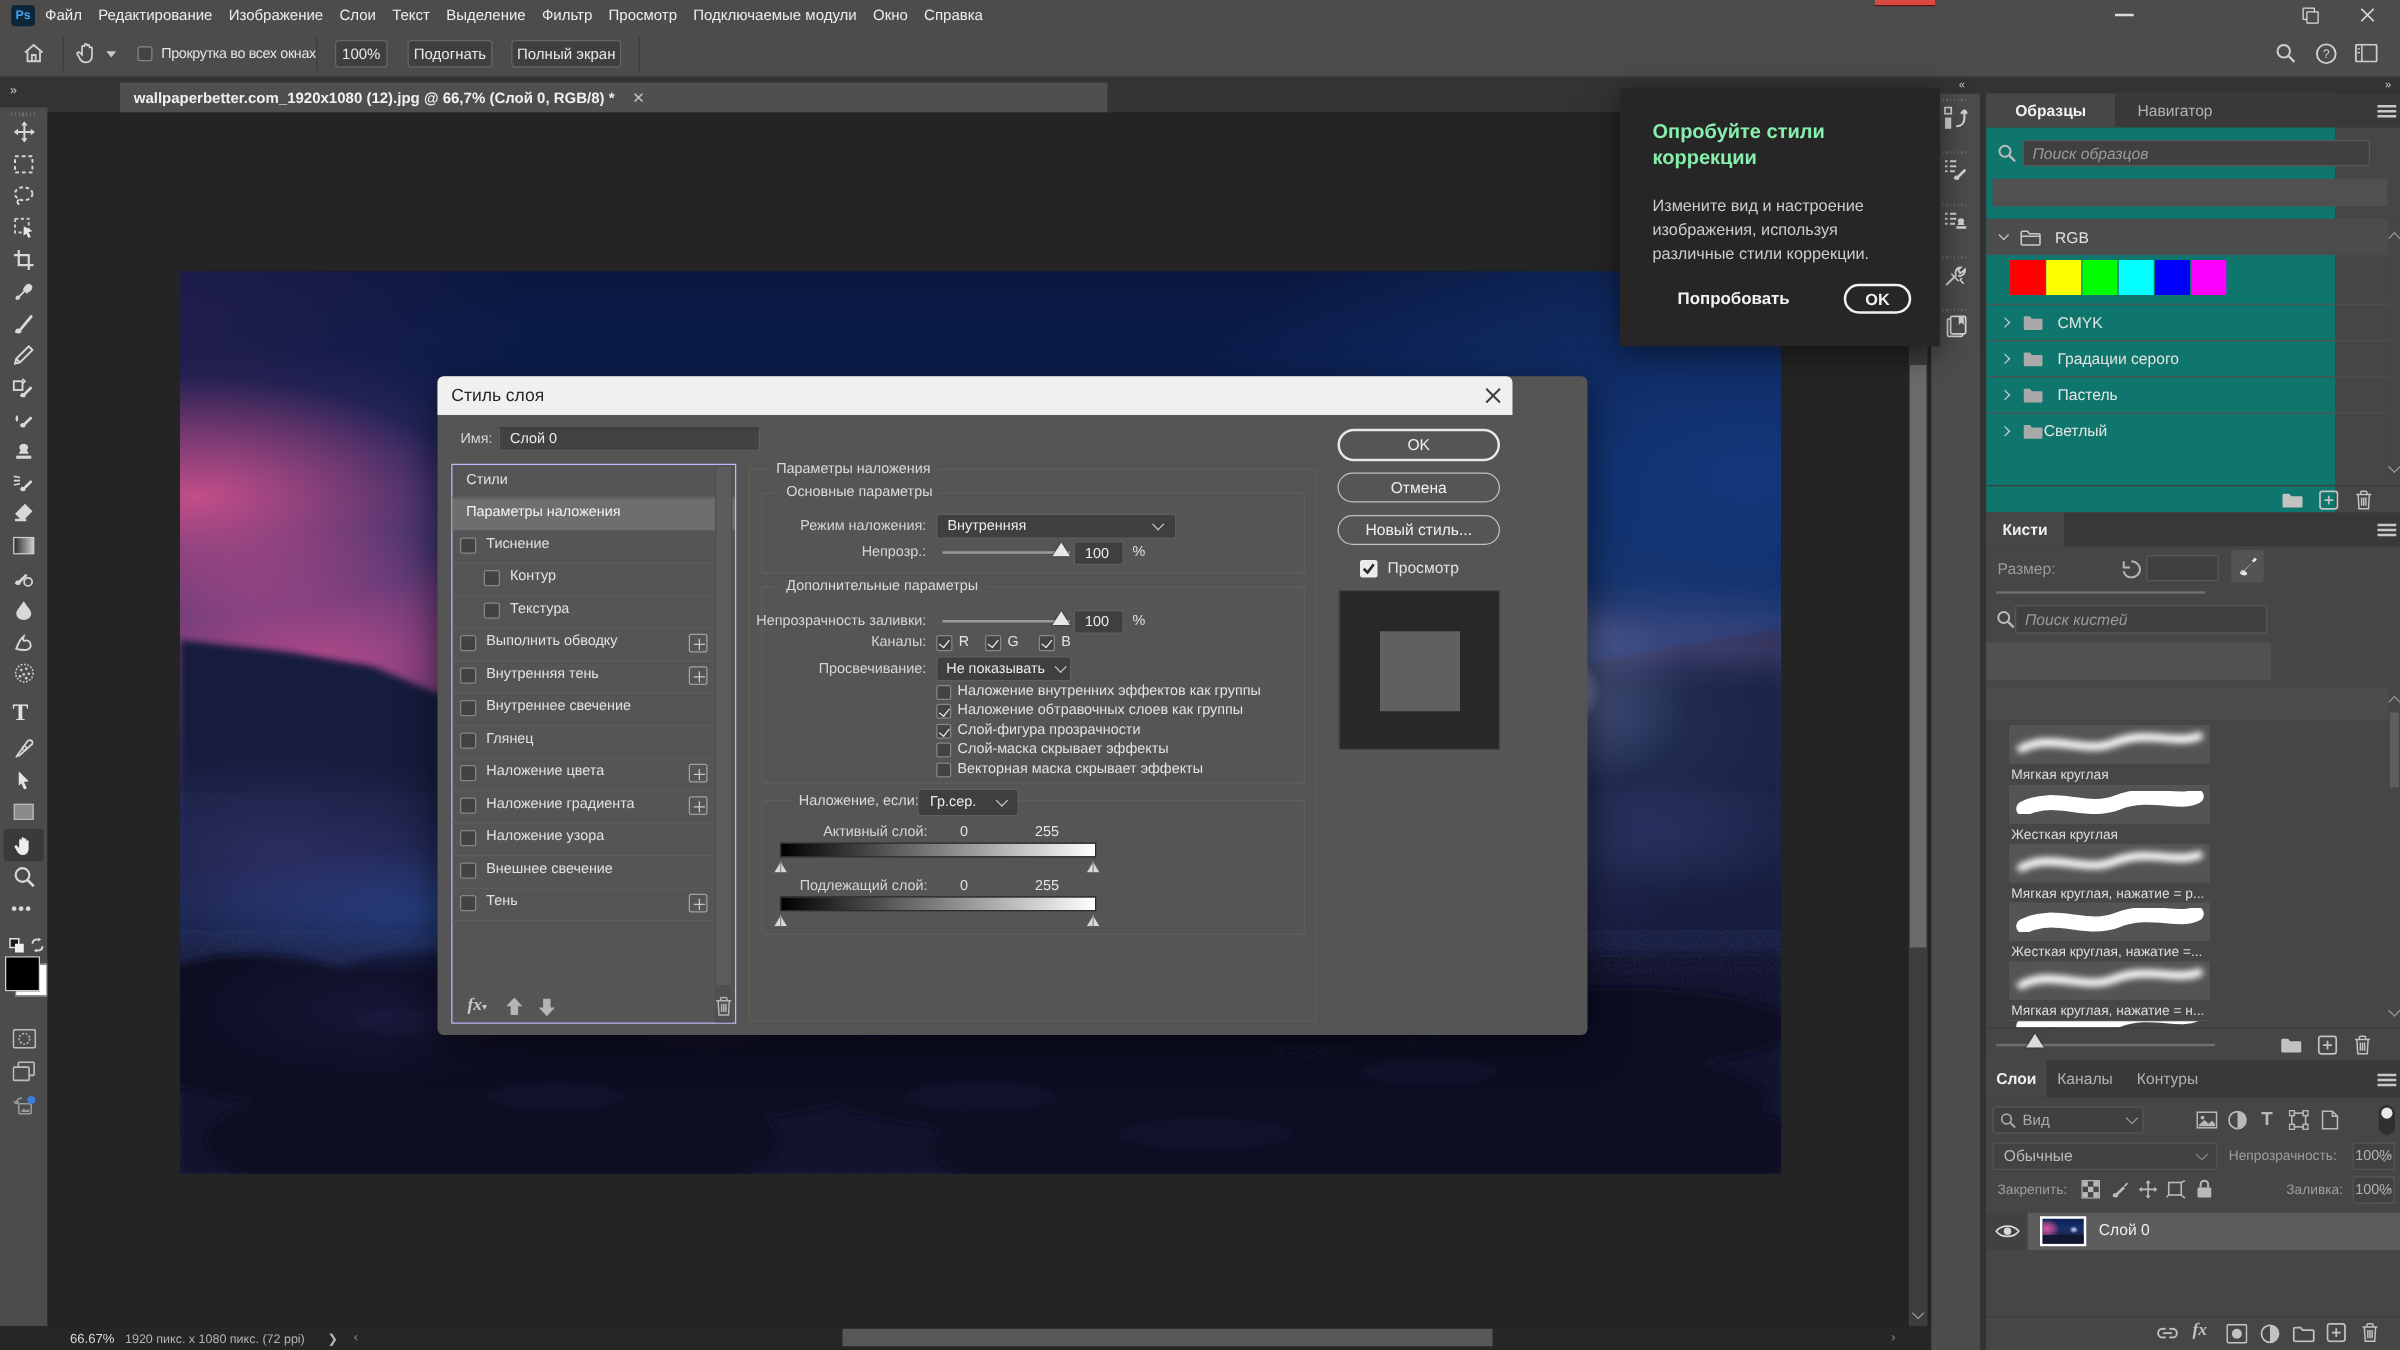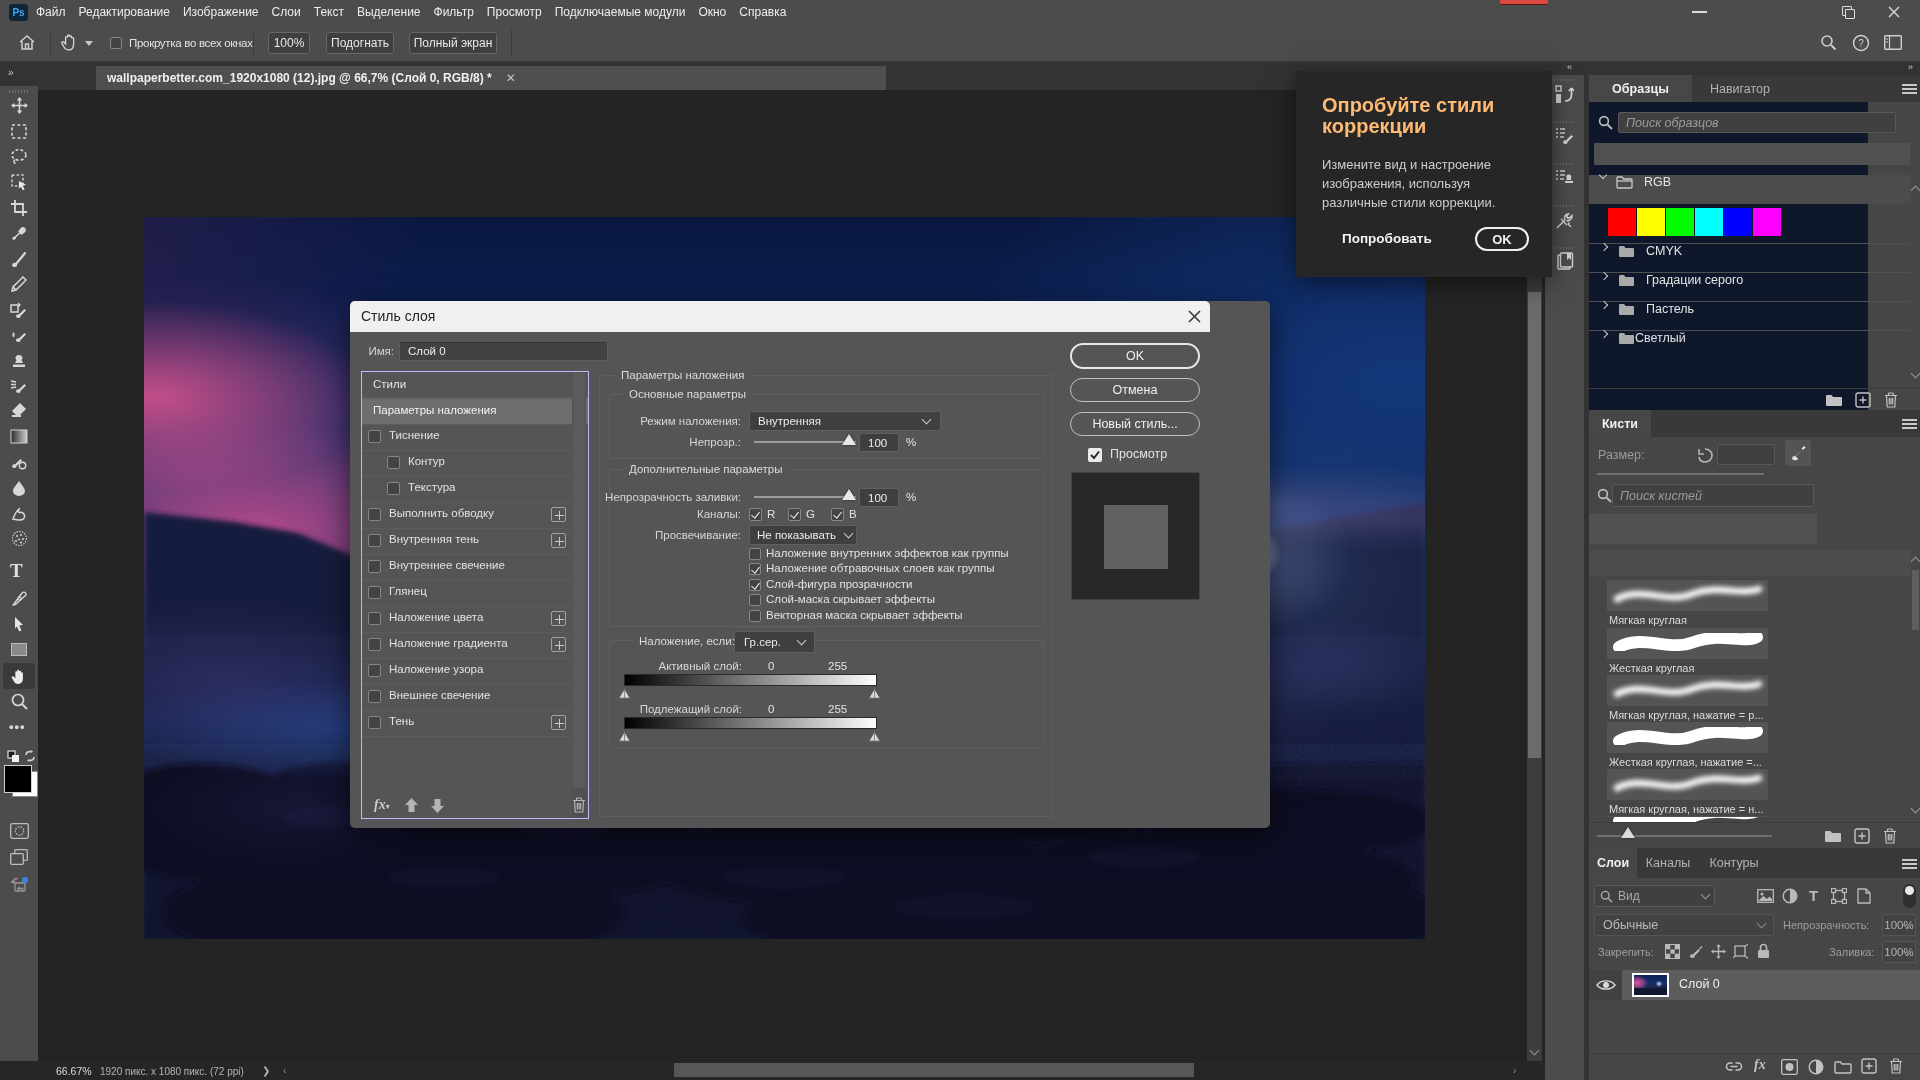--- a/index.html
+++ b/index.html
@@ -17,21 +17,21 @@
 .rlab{position:absolute;text-align:right;color:#d6d6d6;font-size:11.5px;white-space:nowrap;transform:translateY(-50%)}
 .sl-track{position:absolute;height:2px;background:#9b9b9b}
 .sl-thumb{position:absolute;width:0;height:0;border-left:7px solid transparent;border-right:7px solid transparent;border-bottom:11px solid #e8e8e8;filter:drop-shadow(0 0 1px #222)}
 .numbox{position:absolute;background:#3f3f3f;border:1px solid #5f5f5f;border-radius:2px;color:#ececec;font-size:11.5px;display:flex;align-items:center;padding-left:8px}
 .pillbtn{position:absolute;border-radius:14px;color:#f0f0f0;font-size:12.5px;display:flex;align-items:center;justify-content:center;background:#555}
 svg{display:block}
 .tab-act{background:#474747;color:#f0f0f0;font-weight:700;font-size:12.5px;display:flex;align-items:center;justify-content:center}
 .tab-in{color:#b2b2b2;font-size:12.5px;display:flex;align-items:center;justify-content:center}
 .ham{width:15px;height:10px;border-top:2px solid #c9c9c9;border-bottom:2px solid #c9c9c9;position:relative}
 .ham::after{content:"";position:absolute;left:0;top:2px;width:100%;height:2px;background:#c9c9c9}
-.prow{position:absolute;color:#e4e4e4;font-size:12.5px;display:flex;}
+.prow{position:absolute;color:#e4e4e4;font-size:12.5px;display:flex;align-items:center}
 .farrow{width:6px;height:6px;border-right:1.4px solid #c9c9c9;border-bottom:1.4px solid #c9c9c9}
 .plusb{position:absolute;left:189px;width:15px;height:15px;border:1px solid #a0a0a0;border-radius:2px}
 .plusb::before{content:"";position:absolute;left:3px;top:6.5px;width:9px;height:1.5px;background:#c9c9c9}
 .plusb::after{content:"";position:absolute;left:6.5px;top:3px;width:1.5px;height:9px;background:#c9c9c9}
 </style></head>
 <body>
 
 <div class="abs" style="left:0;top:0;width:1920px;height:24px;background:#4c4c4c">
   <div class="abs" style="left:9px;top:4px;width:19px;height:17px;background:#0d2638;border-radius:3px;color:#41a4f5;font-size:10px;font-weight:700;display:flex;align-items:center;justify-content:center">Ps</div>
   <div id="menus" class="abs" style="left:36px;top:0;height:24px;display:flex;align-items:center;color:#ededed;font-size:12px">
@@ -324,21 +324,21 @@
       <path d="M12 1 V8 L14 6 L16 8 V1 Z" fill="#d4d4d4"></path>
     </svg>
 </div>
 
 <div class="abs" style="left:1584px;top:62px;width:336px;height:1018px;background:#464646;border-left:5px solid #333">
 
   <div class="abs" style="left:0;top:0;width:331px;height:13px;background:#333">
       <span style="position:absolute;right:8px;top:0px;color:#ccc;font-size:9px;letter-spacing:-1px">»</span>
     </div>
 
-  <div class="abs" style="left:0;top:13px;width:279px;height:335px;background:#0f172a">
+  <div class="abs" style="left:0;top:13px;width:279px;height:335px;background:#0f766e">
     <div class="abs" style="left:0;top:0;width:331px;height:27px;background:#393939">
       <div class="tab-act abs" style="left:0;top:0;width:103px;height:27px">Образцы</div>
       <div class="tab-in abs" style="left:103px;top:0;width:96px;height:27px">Навигатор</div>
       <div class="ham abs" style="left:313px;top:9px"></div>
     </div>
     <svg class="abs" style="left:9px;top:40px" width="15" height="15" viewBox="0 0 15 15">
         <circle cx="6" cy="6" r="4.4" fill="none" stroke="#bdbdbd" stroke-width="1.6"></circle>
         <path d="M9.5 9.5 L14 14" stroke="#bdbdbd" stroke-width="1.8"></path>
       </svg>
     <div class="abs" style="left:29px;top:37px;width:278px;height:21px;background:#404040;border:1px solid #585858;border-radius:2px;display:flex;align-items:center">
@@ -803,17 +803,17 @@
         <path d="M3 7 L6 10 L11 3.5" fill="none" stroke="#2b2b2b" stroke-width="2"></path>
       </svg>
     </div>
   <div class="abs t" style="left:760px;top:146px;font-size:12.5px">Просмотр</div>
   <div class="abs" style="left:721px;top:171px;width:129px;height:128px;background:#282828;border:1px solid #454545">
       <div style="position:absolute;left:32px;top:32px;width:64px;height:64px;background:#606060"></div>
     </div>
 </div>
 
 <div class="abs" style="left:1296px;top:71px;width:256px;height:206px;background:#262626;box-shadow:0 6px 24px rgba(0,0,0,0.5)">
-  <div class="abs" style="left:26px;top:24px;color:#fdba74;font-size:20px;font-weight:700;line-height:21px">Опробуйте стили<br>коррекции</div>
+  <div class="abs" style="left:26px;top:24px;color:#86efac;font-size:16px;font-weight:700;line-height:21px">Опробуйте стили<br>коррекции</div>
   <div class="abs" style="left:26px;top:84px;color:#cdcdcd;font-size:13px;line-height:19px">Измените вид и настроение<br>изображения, используя<br>различные стили коррекции.</div>
   <div class="abs" style="left:46px;top:160px;color:#f2f2f2;font-size:13.5px;font-weight:700">Попробовать</div>
   <div class="abs" style="left:179px;top:156px;width:54px;height:24px;border:2px solid #f0f0f0;border-radius:14px;color:#f2f2f2;font-size:13px;font-weight:700;display:flex;align-items:center;justify-content:center">OK</div>
 </div>
 
 </body></html>

